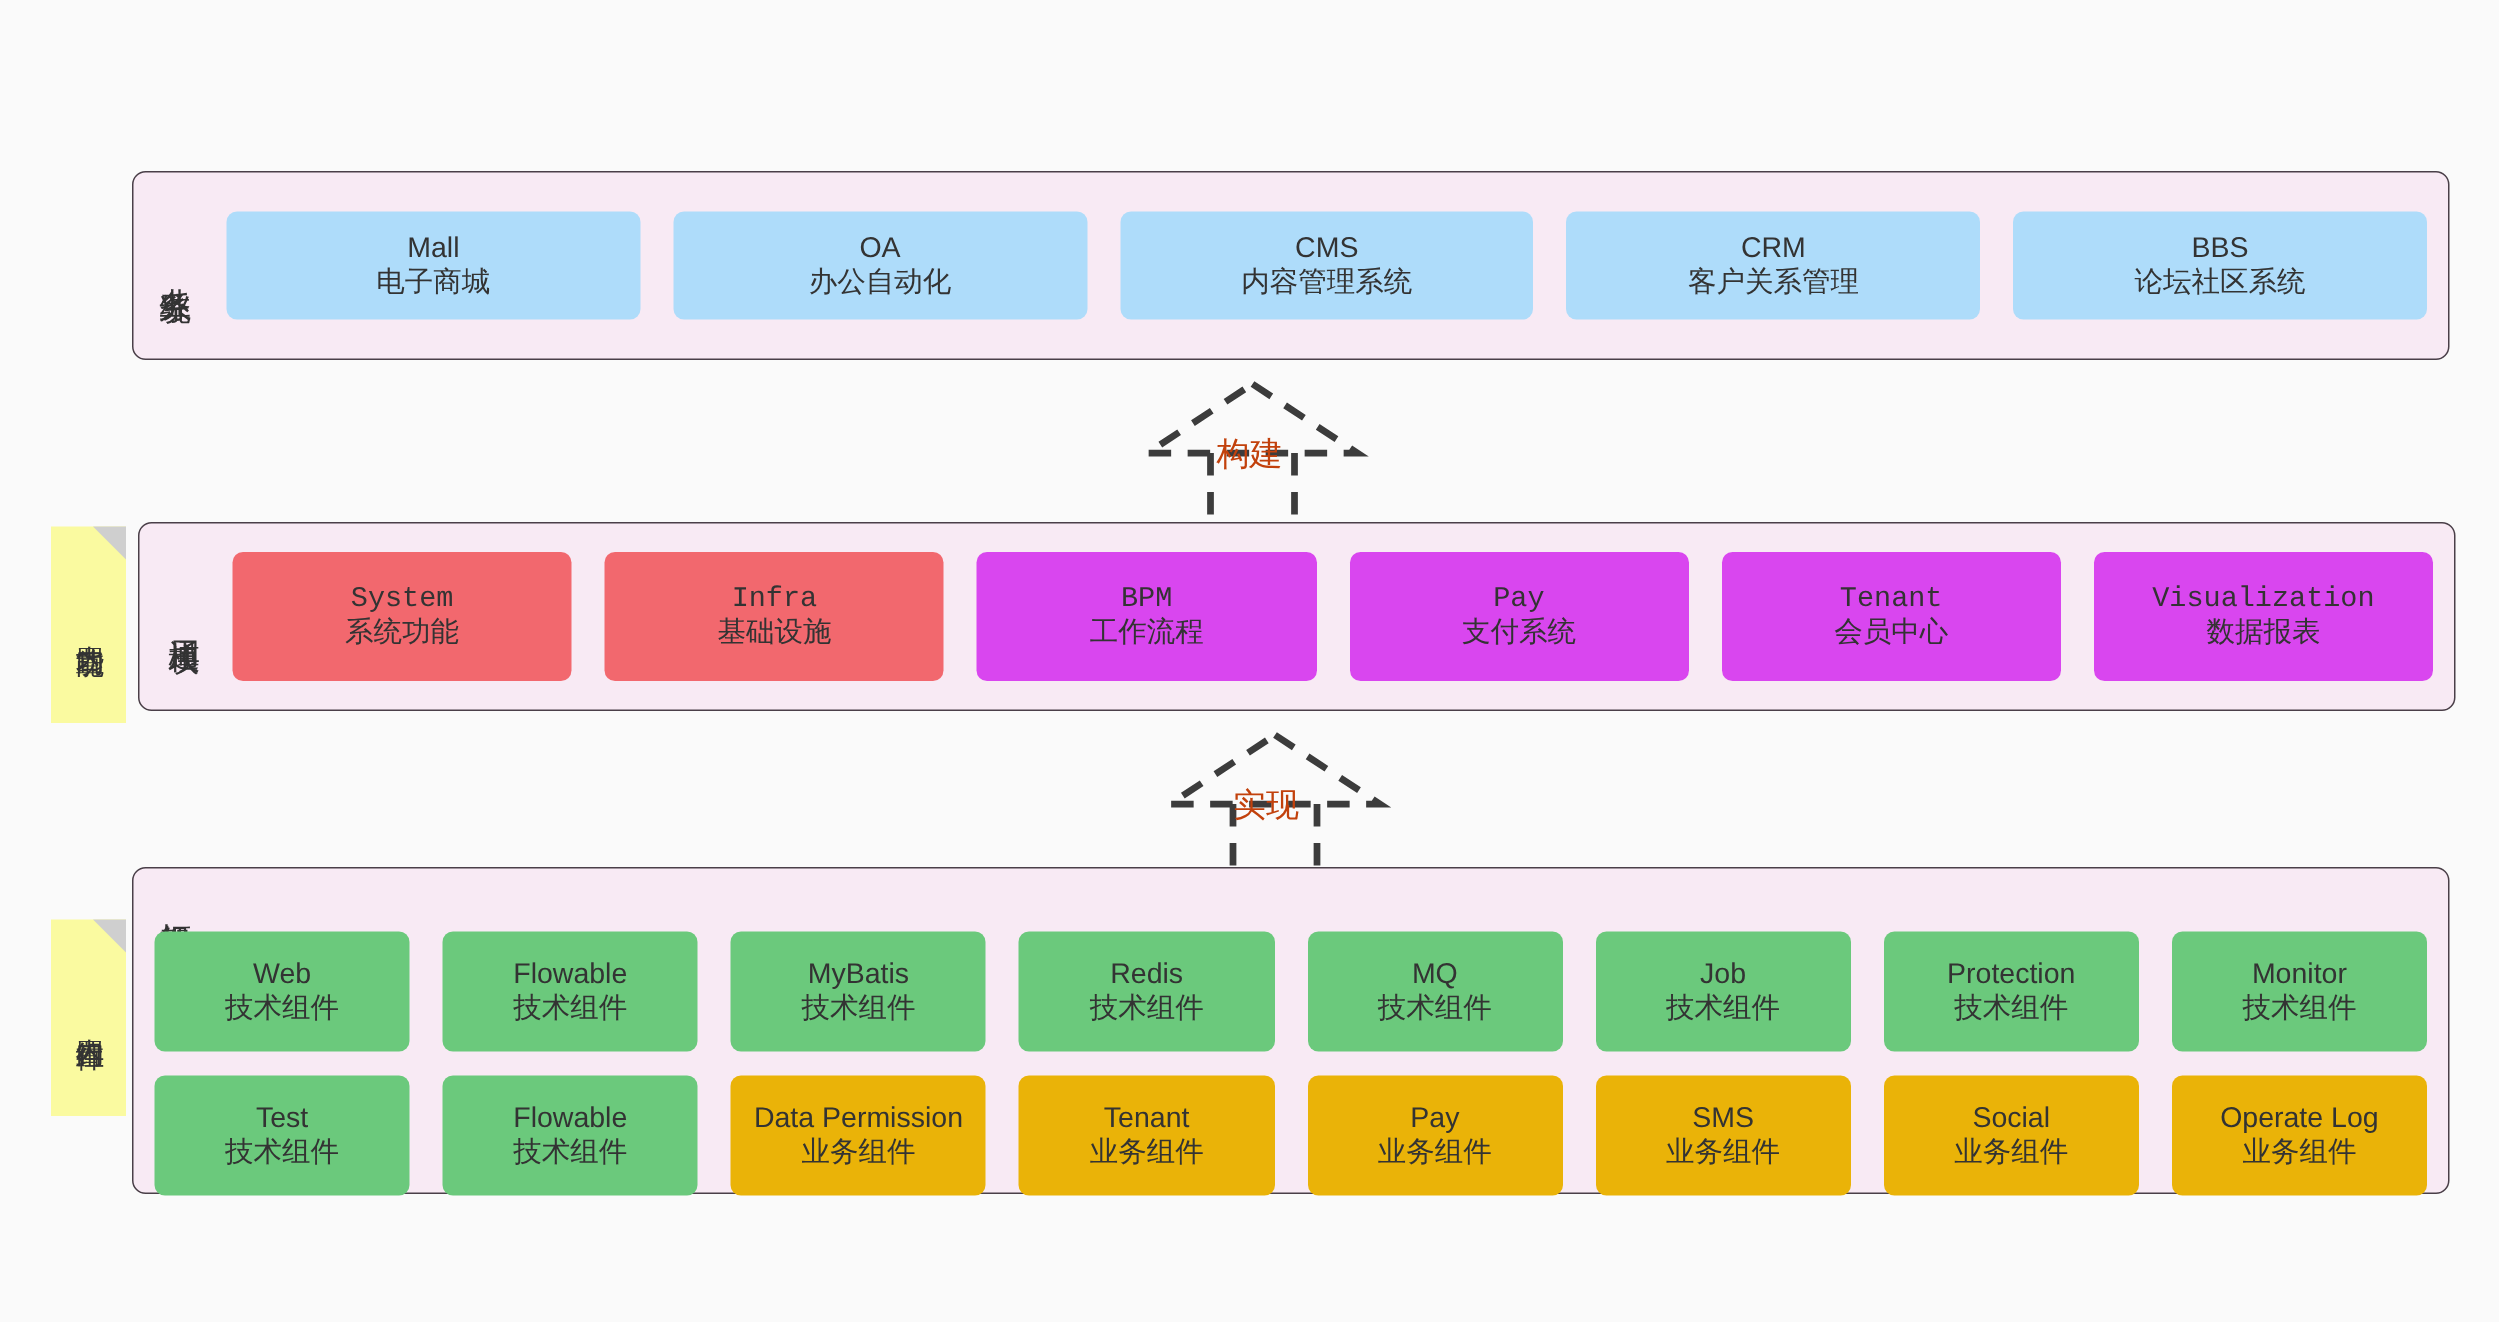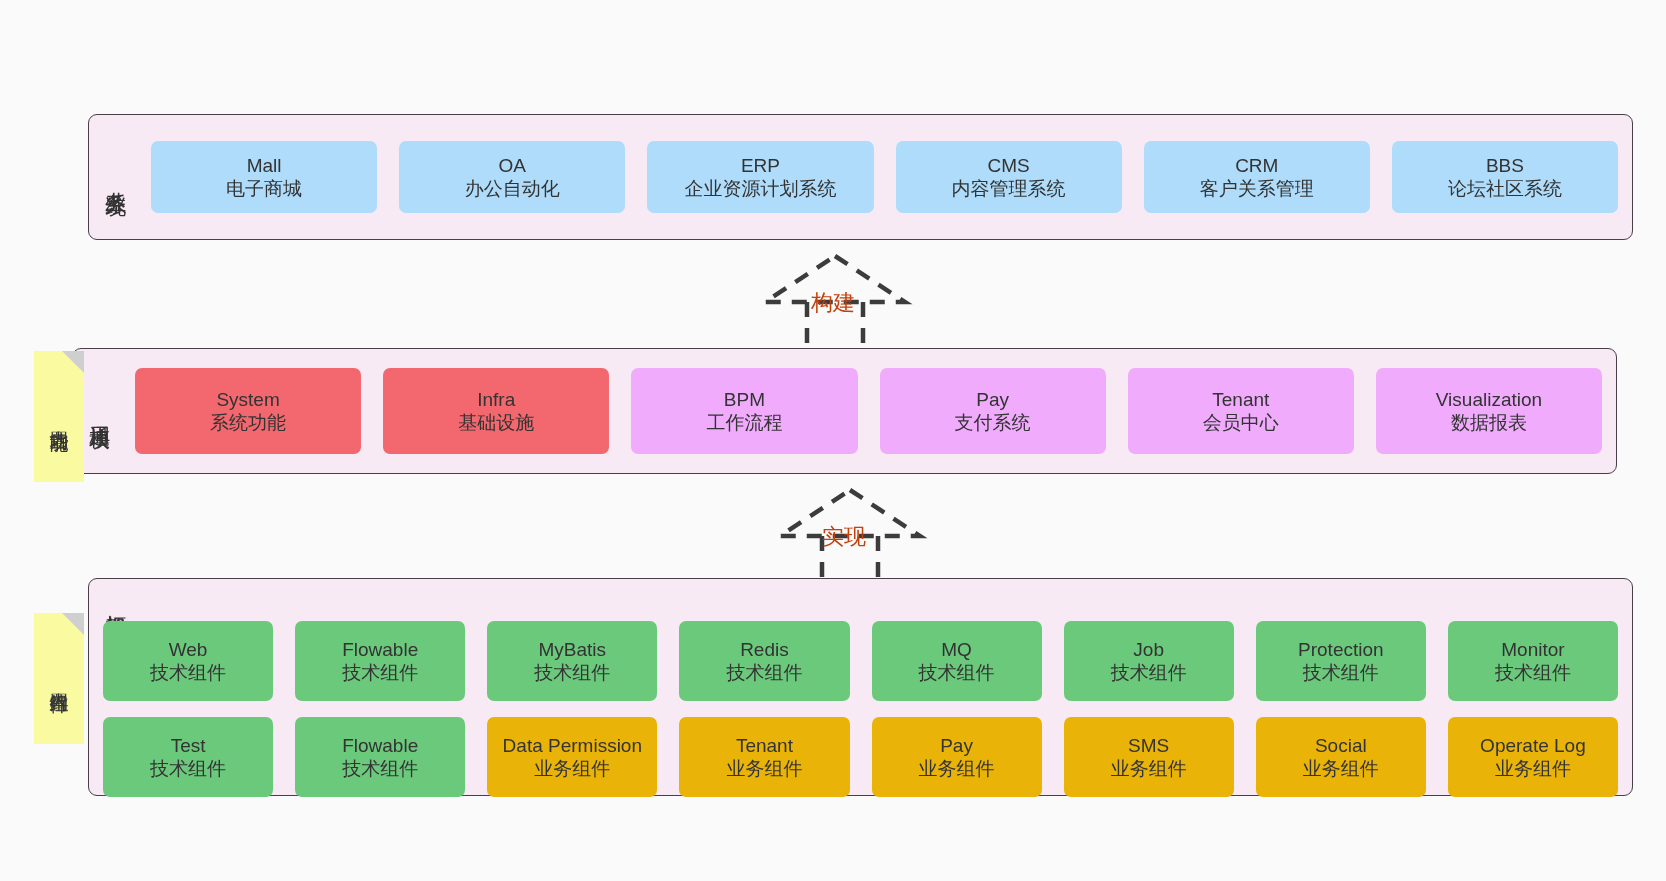--- a/index.html
+++ b/index.html
@@ -63,30 +63,30 @@
     justify-content:center;
     text-align:center;
     box-sizing:border-box;
     padding:6px 4px;
     line-height:1.22;
   }
   .card .c-name{font-size:19px;}
   .card .c-sub{font-size:19px;}
   .card.blue   {background:#AEDCFA;}
   .card.red    {background:#F2686E;}
-  .card.pink   {background:#f0abfc;}
+  .card.pink   {background:#d946ef;}
   .card.green  {background:#6BC97C;}
   .card.lgreen {background:#eab308;}
 
   
   #layer-business{left:88px;  top:114px; width:1545px; height:126px;}
   #layer-business .row{height:72px;}
   #layer-business .layer-body{gap:0;}
 
-  #layer-common{left:72px;  top:348px; width:1545px; height:126px;}
+  #layer-common{left:92px;  top:348px; width:1545px; height:126px;font-family:Liberation Mono, monospace;}
   #layer-common .row{height:86px;}
   #layer-common .layer-body{gap:0;}
 
   #layer-framework{left:88px; top:578px; width:1545px; height:218px;flex-direction:column;}
   #layer-framework .row{height:80px;}
   #layer-framework .layer-body{gap:16px;}
 
   
   .note{
     position:absolute;
@@ -139,24 +139,20 @@
       <div class="row">
         <div class="card blue">
           <div class="c-name">Mall</div>
           <div class="c-sub">电子商城</div>
         </div>
         <div class="card blue">
           <div class="c-name">OA</div>
           <div class="c-sub">办公自动化</div>
         </div>
         <div class="card blue">
-          <div class="c-name">ERP</div>
-          <div class="c-sub">企业资源计划系统</div>
-        </div>
-        <div class="card blue">
           <div class="c-name">CMS</div>
           <div class="c-sub">内容管理系统</div>
         </div>
         <div class="card blue">
           <div class="c-name">CRM</div>
           <div class="c-sub">客户关系管理</div>
         </div>
         <div class="card blue">
           <div class="c-name">BBS</div>
           <div class="c-sub">论坛社区系统</div>

